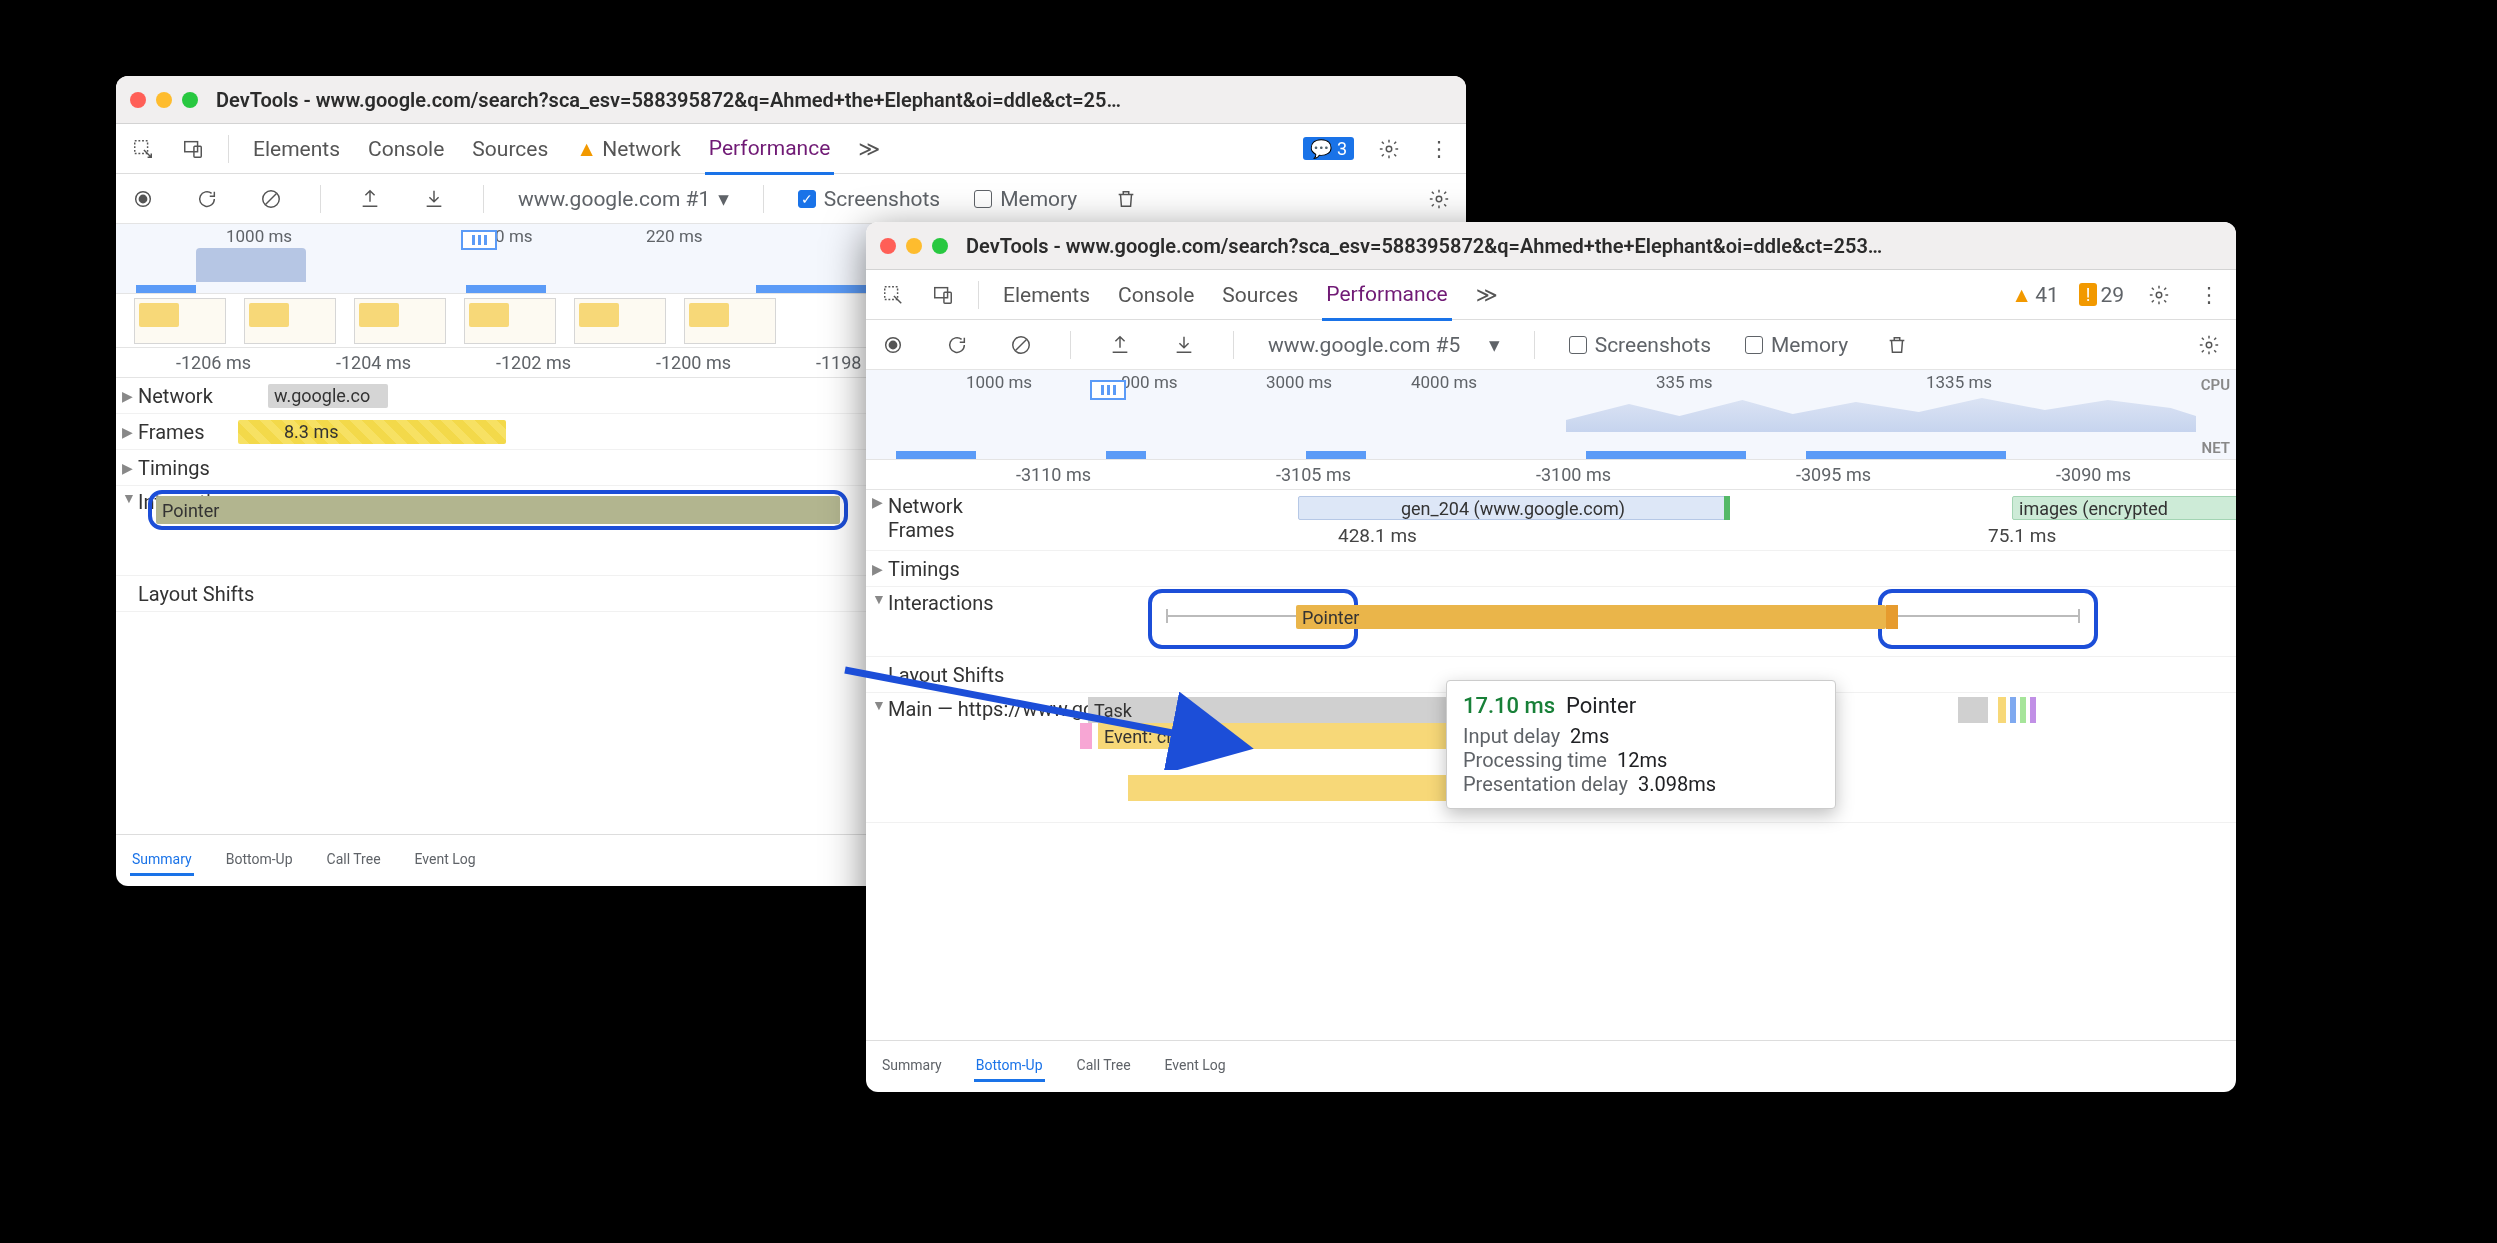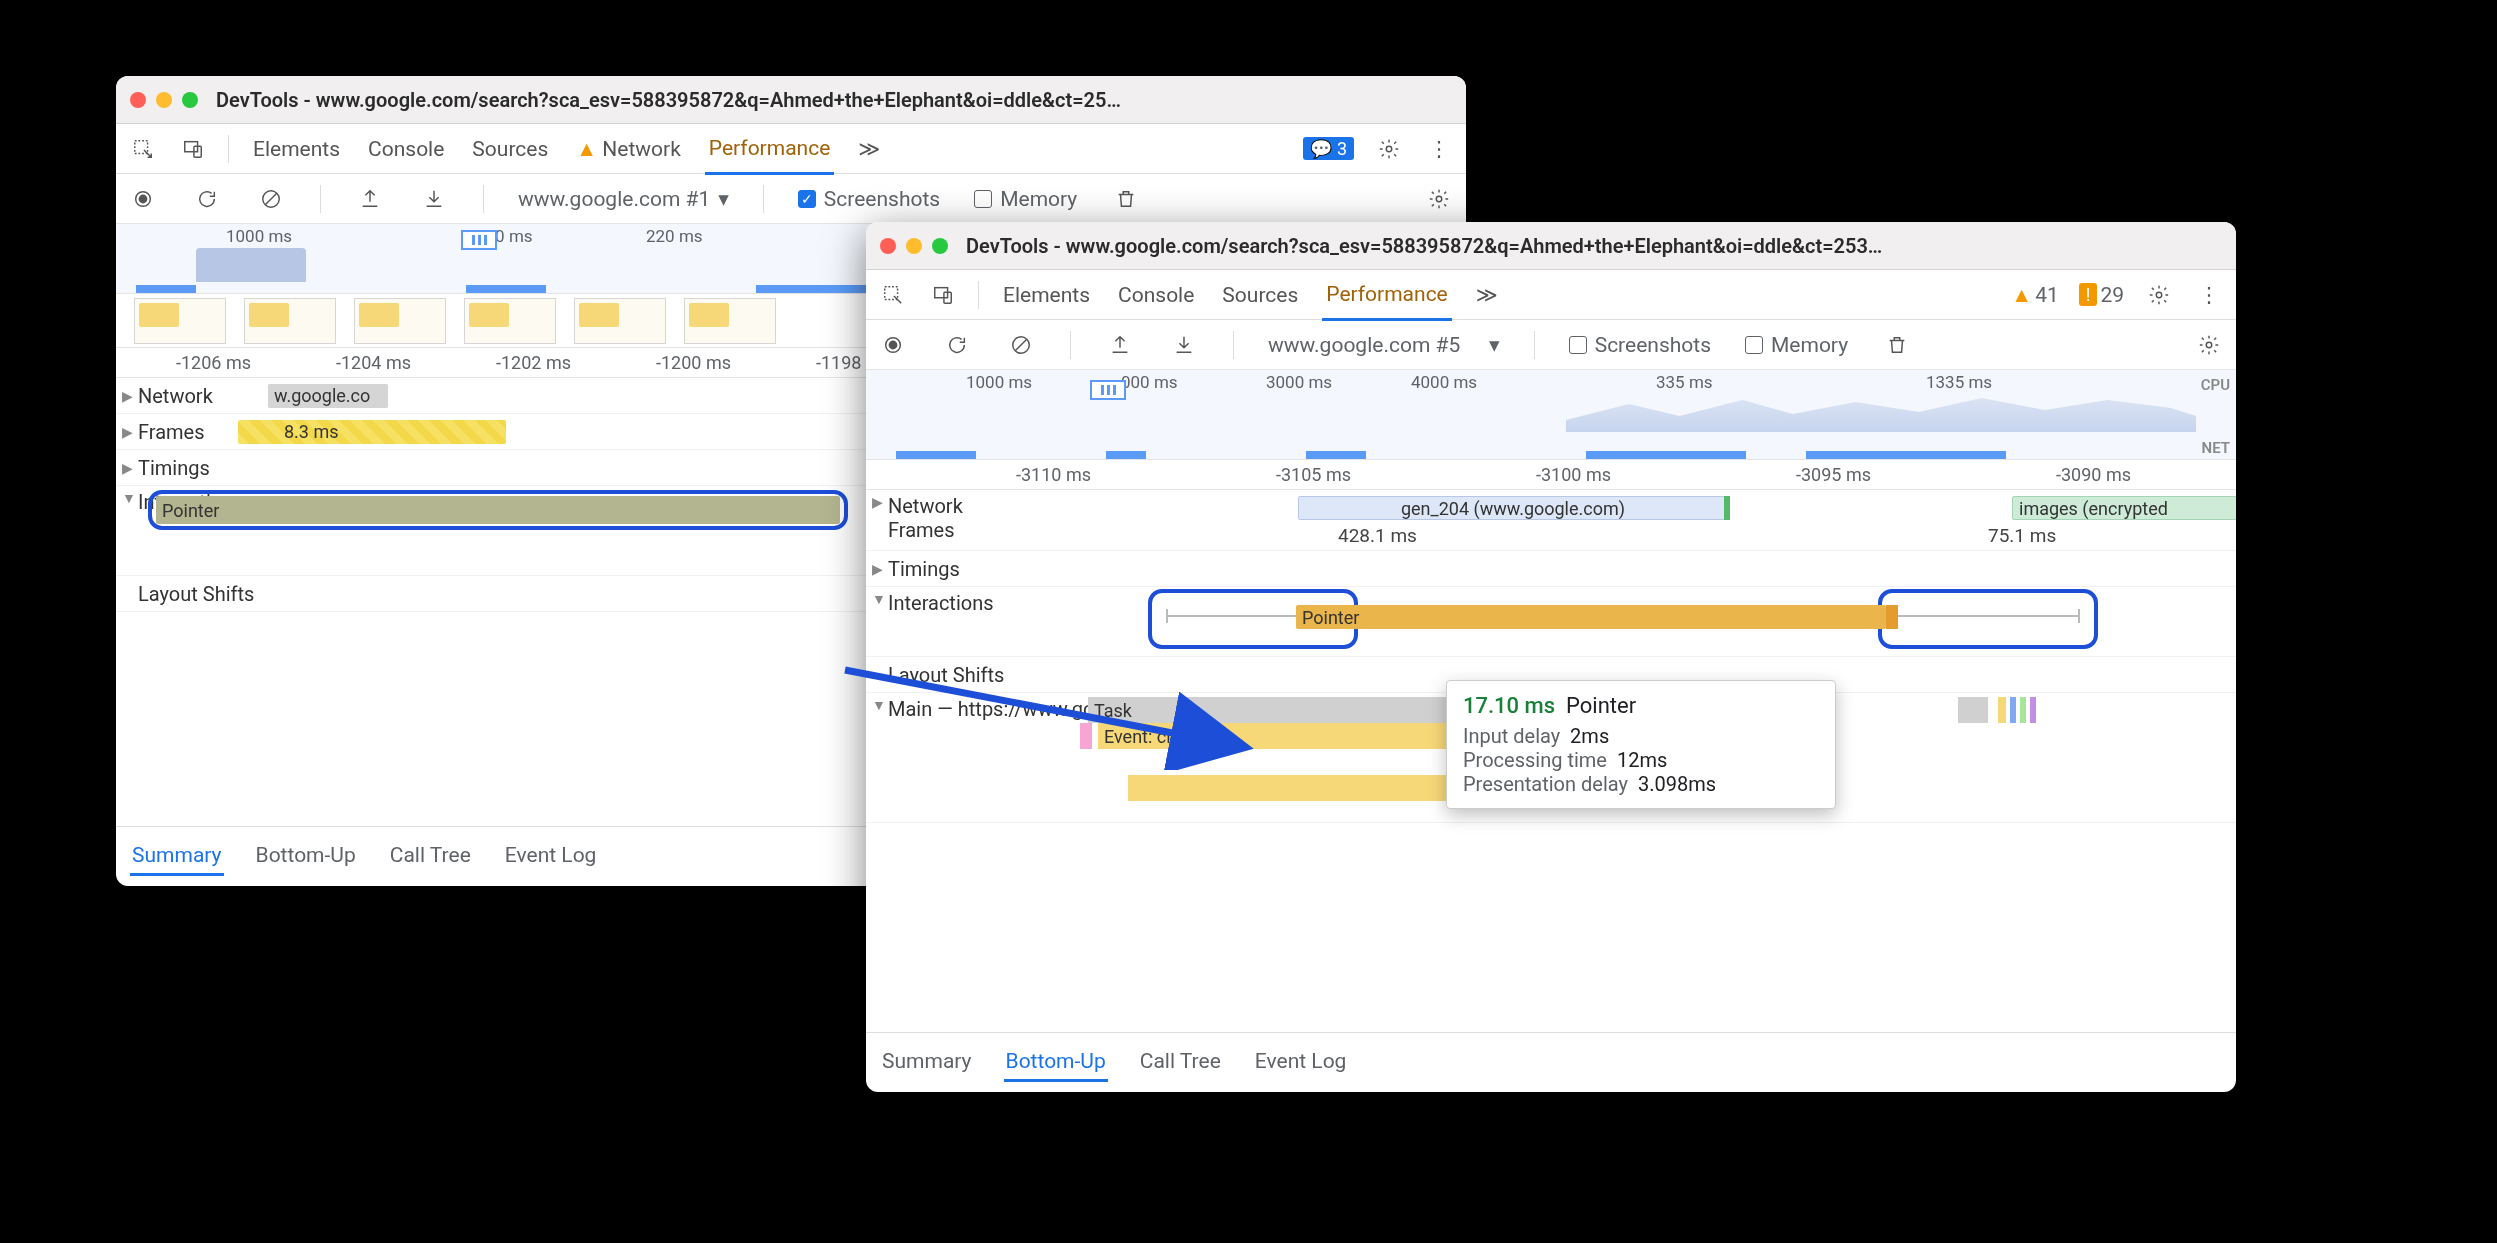--- a/index.html
+++ b/index.html
@@ -36,21 +36,21 @@
     align-items: center;
     padding: 0 12px;
     height: 50px;
     border-bottom: 1px solid #ddd;
     gap: 20px;
     font-size: 21px;
     color: #555;
   }
   .tabbar .sp { flex: 1; }
   .tab { padding: 12px 4px; cursor: pointer; }
-  .tab.active { color: #a16207; border-bottom: 3px solid #1a73e8; margin-bottom: -1px; }
+  .tab.active { color: #701a75; border-bottom: 3px solid #1a73e8; margin-bottom: -1px; }
   .icon-btn { width: 30px; height: 30px; display:inline-flex; align-items:center; justify-content:center; color:#555; }
   .icon-btn svg { width: 22px; height: 22px; stroke: currentColor; fill: none; stroke-width: 1.6; }
 
   .toolbar {
     display: flex;
     align-items: center;
     padding: 6px 12px;
     height: 50px;
     border-bottom: 1px solid #e4e4e4;
     gap: 34px;
@@ -93,21 +93,21 @@
   .bar.yellow-stripe { background: repeating-linear-gradient(45deg,#f7e163,#f7e163 8px,#f3d94a 8px,#f3d94a 16px); }
   .bar.orange { background:#f7c15b; }
   .bar.grey { background:#d5d5d5; color:#333;}
   .bar.darkorange { background:#eab54a; }
   .bar.teal { background:#cdebd7; border:1px solid #a3d4b3;}
   .bar.bluebox { background:#dde7f7; border:1px solid #b6c8e6;}
 
   .pointer-highlight { border:4px solid #1c4ed8; border-radius:14px; position:absolute; }
   .arrow { position:absolute; }
 
-  .bottom-tabs { display:flex; gap:30px; padding:10px 14px; border-top:1px solid #ddd; font-size:21px; color:#5f6368;}
+  .bottom-tabs { display:flex; gap:30px; padding:10px 14px; border-top:1px solid #ddd; font-size:14px; color:#5f6368;}
   .bottom-tabs .bt { padding:6px 2px; cursor:pointer;}
   .bottom-tabs .bt.active { color:#1a73e8; border-bottom:3px solid #1a73e8;}
 
   .tooltip {
     position:absolute;
     background:#fff;
     border:1px solid #ccc;
     box-shadow:0 6px 18px rgba(0,0,0,.25);
     padding:12px 16px;
     font-size:20px;

